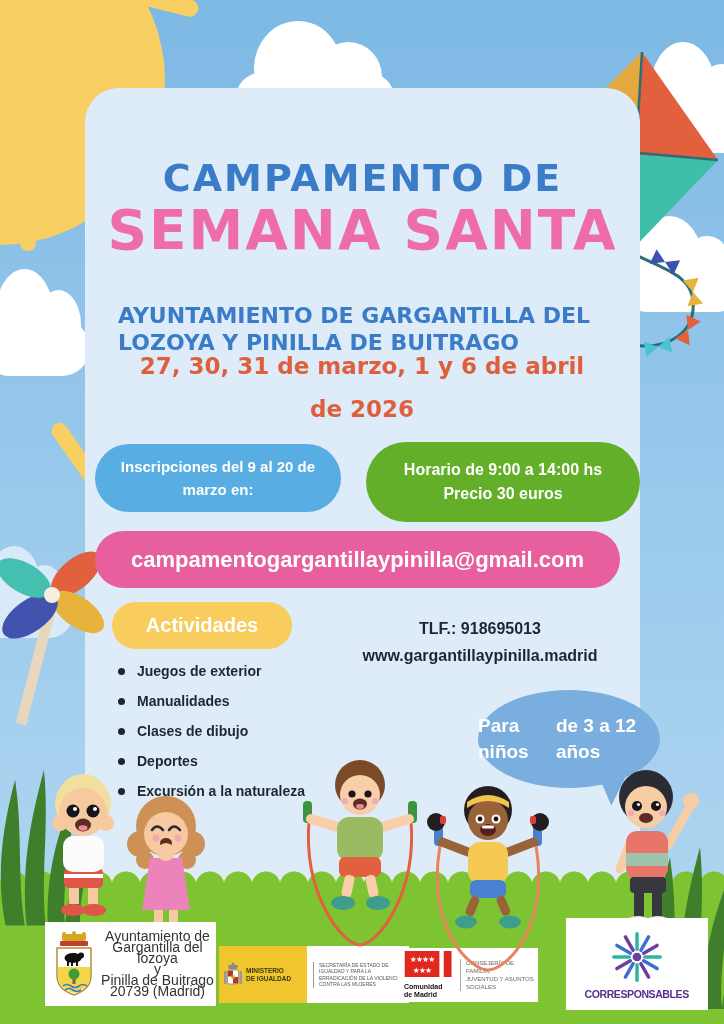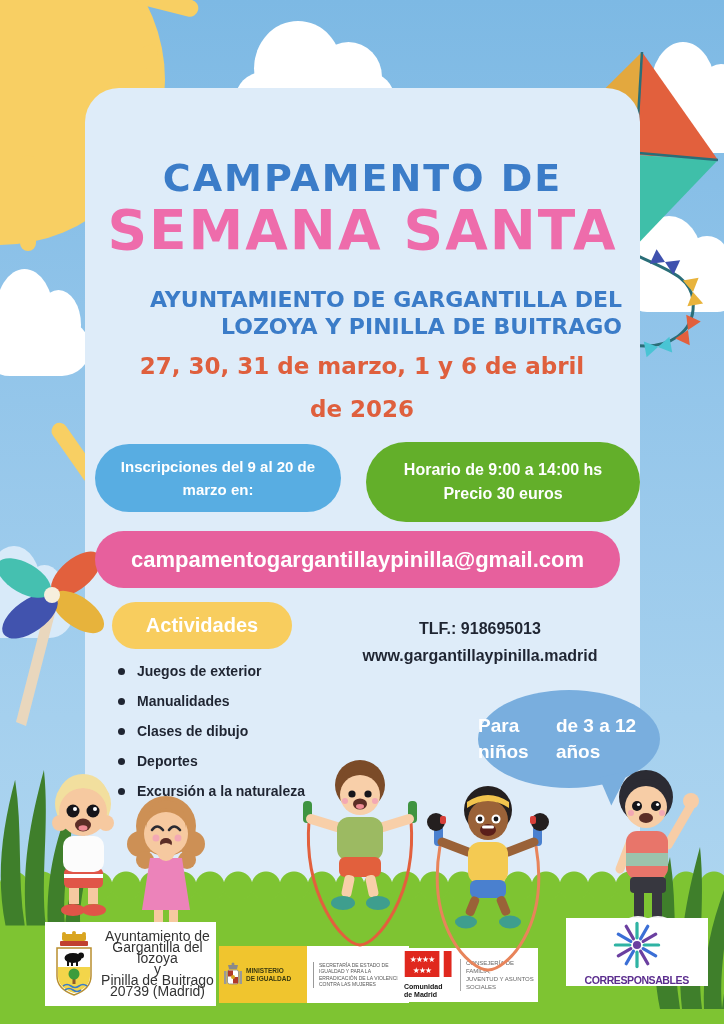--- a/index.html
+++ b/index.html
@@ -28,21 +28,21 @@
   .kite{position:absolute;left:530px;top:40px;z-index:1;}
   .pinwheel{position:absolute;left:-6px;top:516px;z-index:3;}
 
   
   .panel{position:absolute;left:85px;top:88px;width:555px;height:806px;background:#deecf9;border-radius:34px;z-index:2;}
 
   .title1{position:absolute;left:85px;top:156px;width:555px;margin:0;text-align:center;z-index:3;
     font-family:"DejaVu Sans",sans-serif;font-weight:bold;font-size:38px;letter-spacing:2px;color:#3b7cc8;}
   .title2{position:absolute;left:60px;top:198px;width:605px;margin:0;text-align:center;z-index:3;
     font-family:"DejaVu Sans",sans-serif;font-weight:bold;font-size:55px;letter-spacing:2px;color:#ee6cab;}
-  .organizer{position:absolute;left:102px;top:286px;width:520px;margin:0;text-align:right;z-index:3;
+  .organizer{position:absolute;left:102px;top:286px;width:520px;margin:16px;text-align:left;z-index:3;
     font-family:"DejaVu Sans",sans-serif;font-weight:bold;font-size:22px;line-height:27px;color:#3b7cc8;}
   .dates{position:absolute;left:102px;top:345px;width:520px;text-align:center;z-index:3;
     font-family:"DejaVu Sans",sans-serif;font-weight:bold;font-size:23px;line-height:43px;color:#df5f3d;}
 
   .pill{position:absolute;z-index:3;color:#fff;font-weight:bold;text-align:center;
     display:flex;flex-direction:column;justify-content:center;align-items:center;}
   .pill-blue{left:95px;top:444px;width:246px;height:68px;border-radius:39px;background:#58ade2;font-size:15px;line-height:23px;}
   .pill-green{left:366px;top:442px;width:274px;height:80px;border-radius:40px;background:#63af2a;font-size:16px;line-height:24px;}
   .pill-pink{left:95px;top:531px;width:525px;height:57px;border-radius:29px;background:#e7609d;font-size:22px;}
   .pill-yellow{left:112px;top:602px;width:180px;height:47px;border-radius:24px;background:#f8cd5e;font-size:20px;}
@@ -78,21 +78,21 @@
   .ayto{left:45px;top:922px;width:167px;height:80px;padding:2px;}
   .ayto-text{font-size:14px;line-height:11px;color:#333;text-align:center;flex:1;}
   .ministerio{left:219px;top:946px;width:190px;height:57px;}
   .min-yellow{width:88px;height:57px;background:#f0c52e;display:flex;align-items:center;gap:3px;padding-left:4px;box-sizing:border-box;}
   .min-name{font-size:6.5px;font-weight:bold;color:#3a3a10;line-height:8px;}
   .min-small{font-size:5px;line-height:6.5px;color:#555;width:86px;margin-left:6px;border-left:1px solid #999;padding-left:5px;}
   .cam{left:398px;top:948px;width:140px;height:54px;}
   .cam-left{width:62px;text-align:left;padding-left:6px;box-sizing:border-box;}
   .cam-name{font-size:7px;font-weight:bold;color:#111;line-height:8px;margin-top:2px;}
   .cam-dept{font-size:6px;line-height:8px;color:#666;border-left:1px solid #aaa;padding-left:5px;width:70px;}
-  .corr{left:566px;top:918px;width:142px;height:68px;flex-direction:column;justify-content:center;}
+  .corr{left:566px;top:918px;width:142px;height:92px;flex-direction:column;justify-content:center;}
   .corr-name{font-size:11.5px;font-weight:bold;color:#5b2d8e;letter-spacing:-0.5px;transform:scaleX(0.92);margin-top:2px;
     font-family:"Liberation Sans",sans-serif;}
 </style>
 </head>
 <body>
 
 <div class="poster">
 
   <div class="sun"></div>
   <div class="ray r1"></div>

